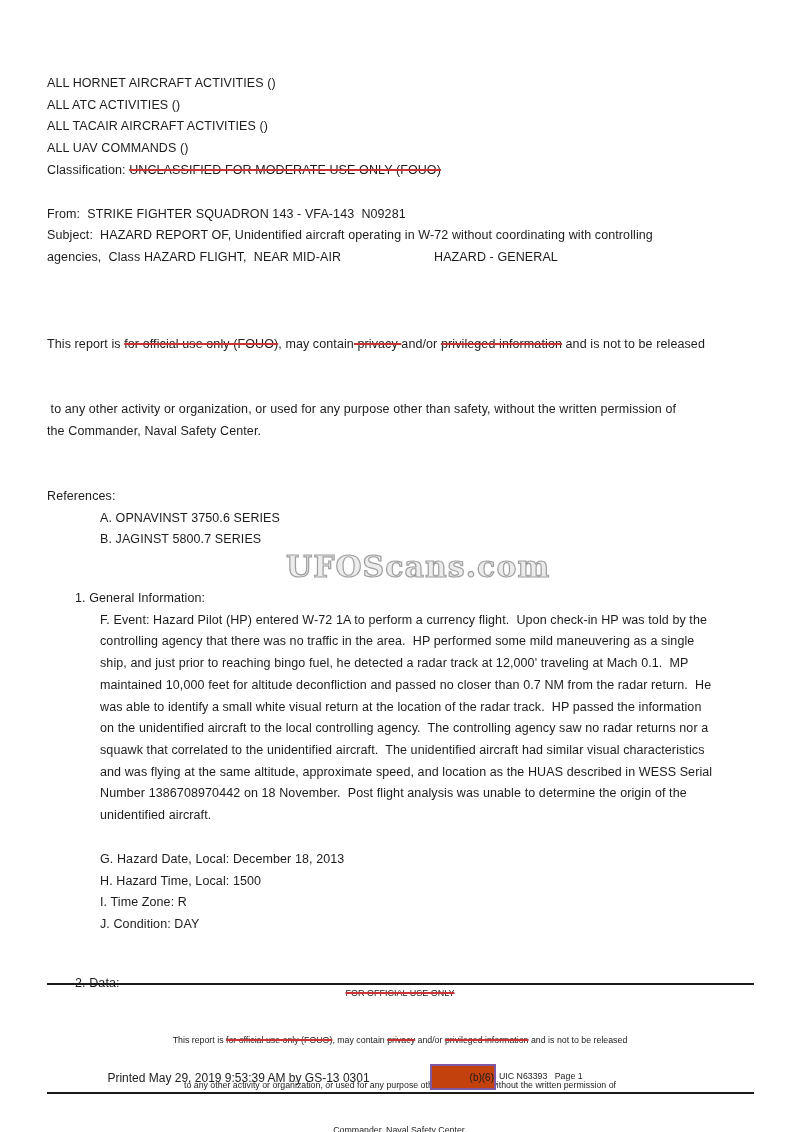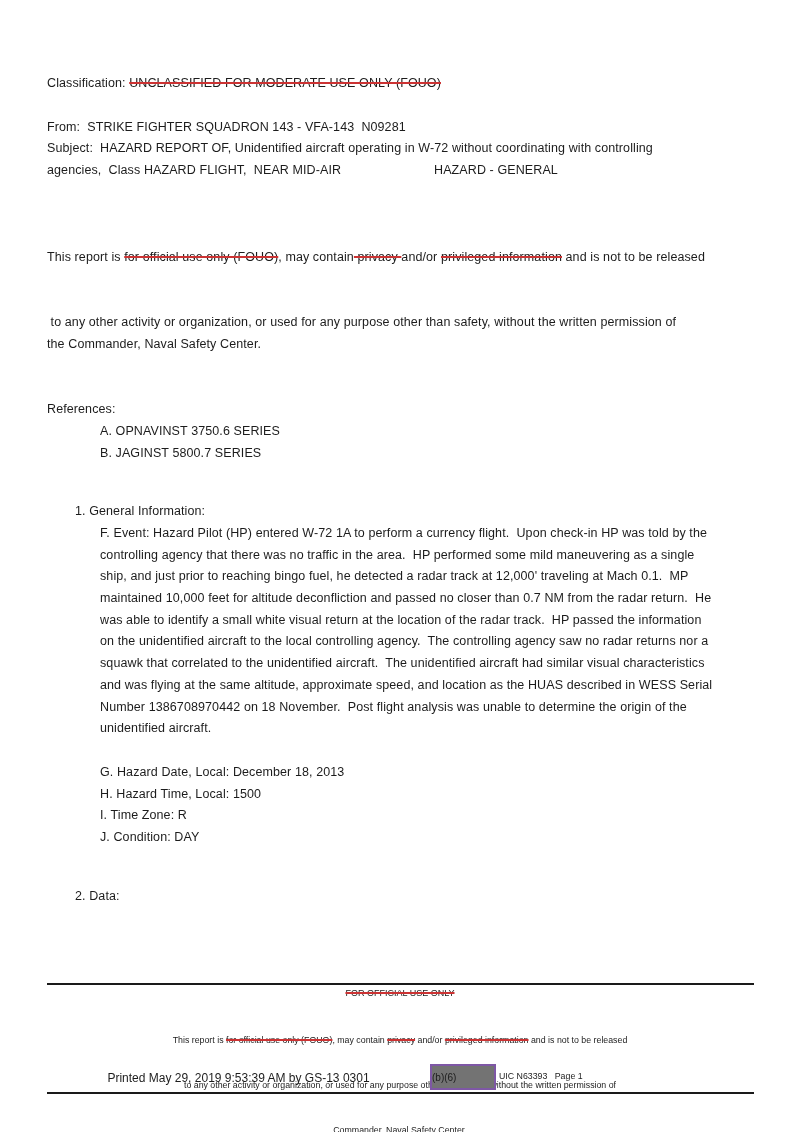--- a/index.html
+++ b/index.html
@@ -89,34 +89,38 @@
     font-size: 8.8px;
     white-space: pre;
   }
   .redaction-box {
     position: absolute;
     left: 430px;
     top: 1064px;
     width: 66px;
     height: 26px;
     border: 2px solid #7e57a5;
-    background: #737373;
+    background: #c2410c;
     display: flex;
     align-items: center;
-    justify-content: flex-start;
+    justify-content: flex-end;
     font-size: 10px;
   }
 </style>
 </head>
 <body>
 
 <div class="page">
 
   <div class="content">
 
+    <div class="tblock">ALL HORNET AIRCRAFT ACTIVITIES ()
+ALL ATC ACTIVITIES ()
+ALL TACAIR AIRCRAFT ACTIVITIES ()
+ALL UAV COMMANDS ()</div>
 
     <div class="tline"><span>Classification: </span><span class="strike">UNCLASSIFIED FOR MODERATE USE ONLY (FOUO)</span></div>
 
     <div class="tline gap-top">From:  STRIKE FIGHTER SQUADRON 143 - VFA-143  N09281</div>
 
     <div class="tblock">Subject:  HAZARD REPORT OF, Unidentified aircraft operating in W-72 without coordinating with controlling
 agencies,  Class HAZARD FLIGHT,  NEAR MID-AIR                          HAZARD - GENERAL</div>
 
     <div class="tblock gap-top">
       <div class="tline"><span>This report is </span><span class="strike">for official use only (FOUO)</span><span>, may contain</span><span class="strike"> privacy </span><span>and/or </span><span class="strike">privileged information</span><span> and is not to be released</span></div>
@@ -141,20 +145,21 @@
 unidentified aircraft.</div>
     <div class="tblock ind53 gap-top">G. Hazard Date, Local: December 18, 2013
 H. Hazard Time, Local: 1500
 I. Time Zone: R
 J. Condition: DAY</div>
 
     <div class="tline ind28 gap-top">2. Data:</div>
 
   </div>
 
+  <div class="watermark">UFOScans.com</div>
 
   <div class="hr hr-top"></div>
 
   <div class="footer-fouo"><span class="strike">FOR OFFICIAL USE ONLY</span></div>
 
   <div class="footer-notice">
     <div><span>This report is </span><span class="strike">for official use only (FOUO)</span><span>, may contain </span><span class="strike">privacy</span><span> and/or </span><span class="strike">privileged information</span><span> and is not to be released</span></div>
     <div>to any other activity or organization, or used for any purpose other than safety, without the written permission of</div>
     <div>Commander, Naval Safety Center.</div>
     

